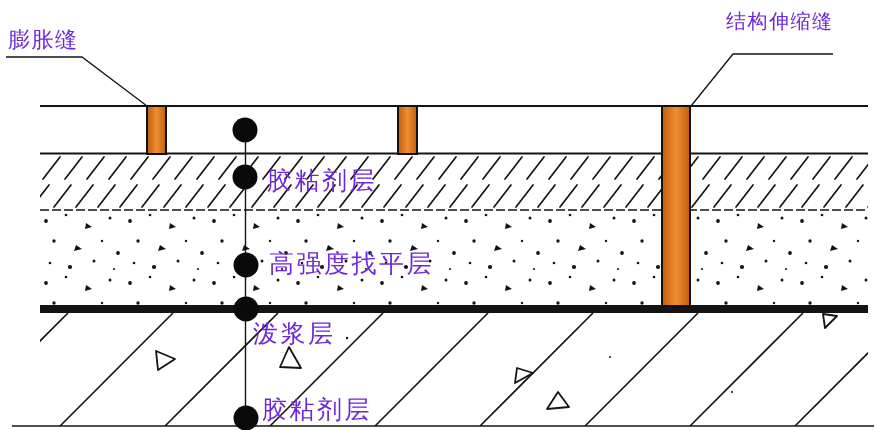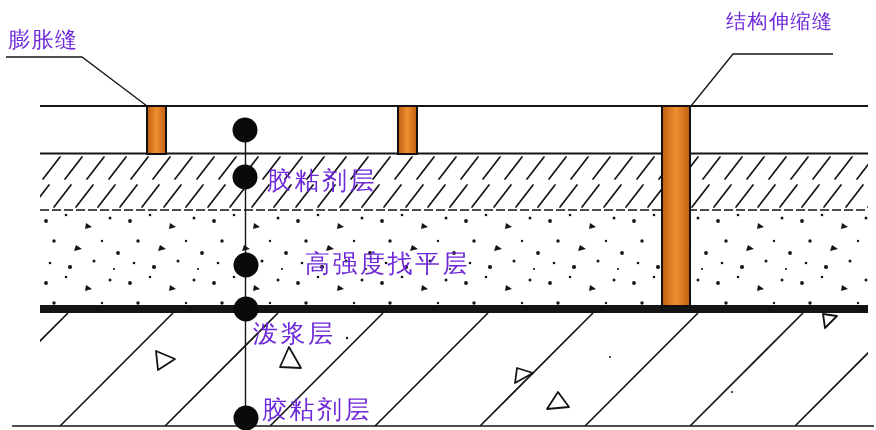--- a/index.html
+++ b/index.html
@@ -125,18 +125,18 @@
     </g>
   </svg>
 
   <div class="lbl small" style="left:8px;top:28px;">膨胀缝</div>
 
   <div class="lbl smaller" style="left:726px;top:10px;text-align:center;">结构伸缩缝</div>
 
 
   <div class="lbl" style="left:267px;top:167px;text-align:right;">胶粘剂层</div>
 
-  <div class="lbl" style="left:269px;top:250px;margin-left:36px;">高强度找平层</div>
+  <div class="lbl" style="left:269px;top:250px;">高强度找平层</div>
 
   <div class="lbl" style="left:253px;top:320px;text-align:right;">泼浆层</div>
 
   <div class="lbl" style="left:262px;top:396px;">胶粘剂层</div>
 </div>
 
 </body></html>

